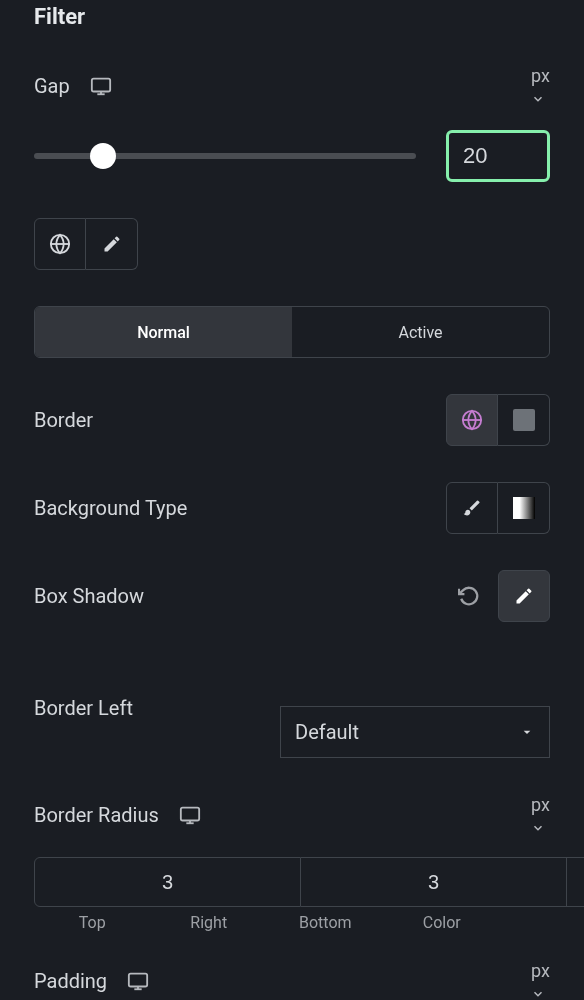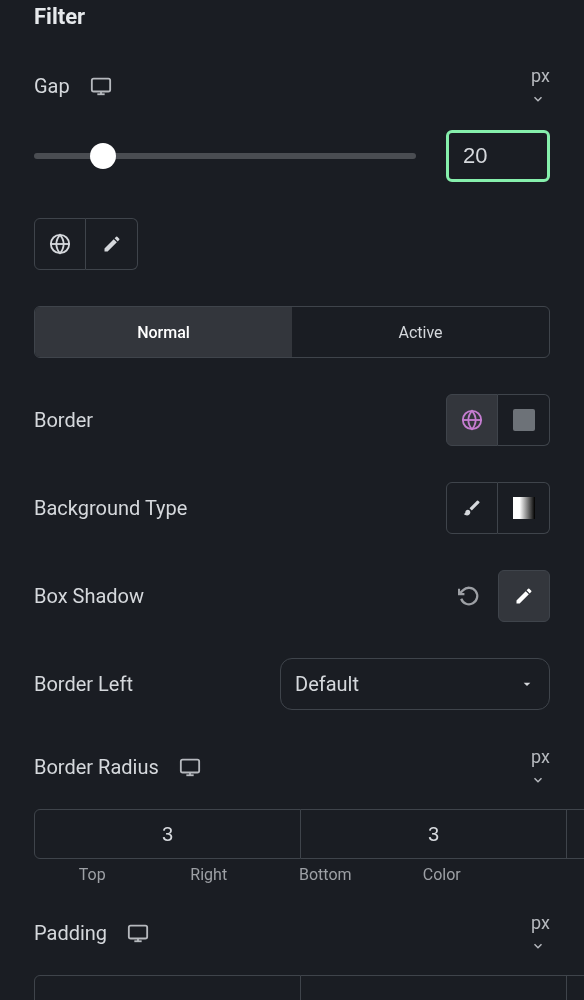--- a/index.html
+++ b/index.html
@@ -126,25 +126,26 @@
     background: none;
     border: none;
   }
   .select-box {
     display: flex;
     align-items: center;
     justify-content: space-between;
     width: 270px;
     height: 52px;
     border: 1px solid #3f444b;
-    border-radius: 12px;
+    border-radius: 0;
     padding: 0 14px;
     color: #d5d8dc;
     font-size: 20px;
     cursor: pointer;
+    margin-top: 48px;
   }
   .linked-inputs {
     display: flex;
     margin-top: 22px;
   }
   .linked-inputs .cell {
     flex: 1;
     height: 50px;
     border: 1px solid #3f444b;
     border-left: none;

